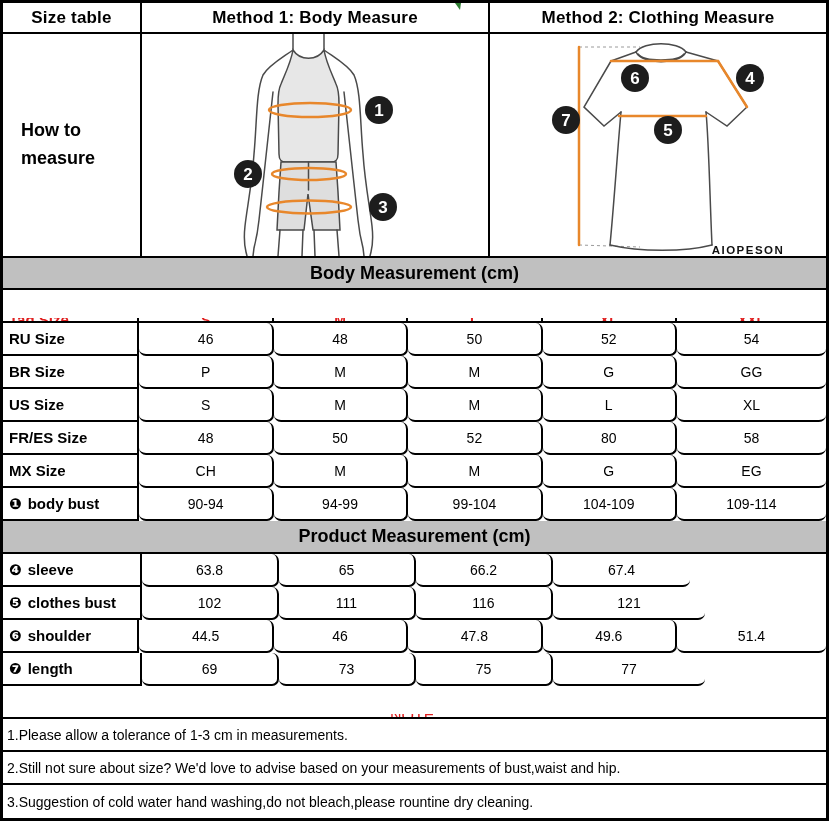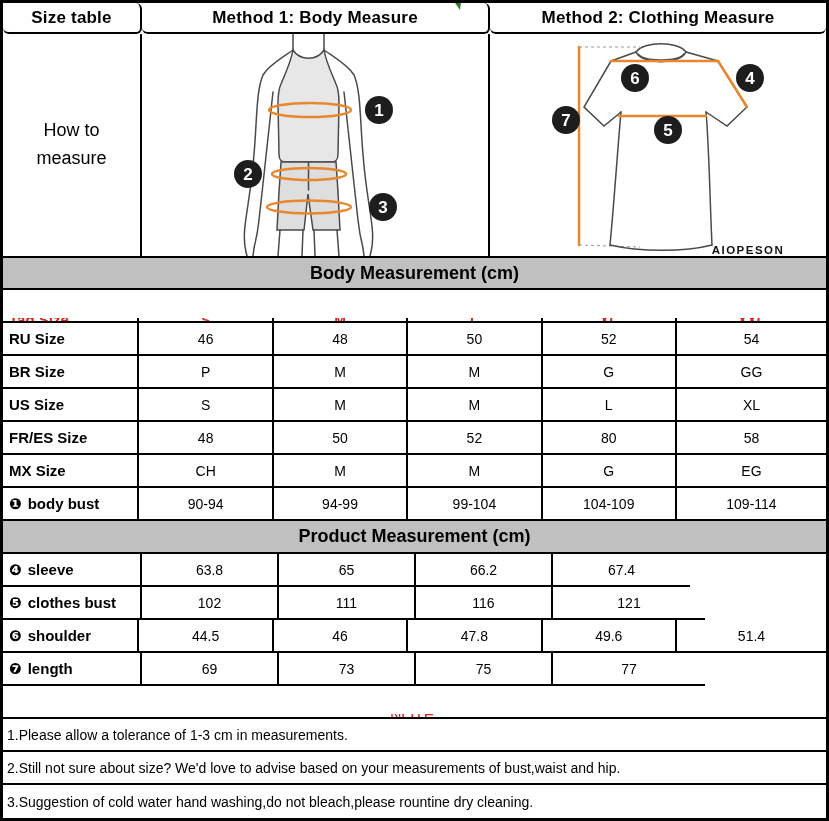--- a/index.html
+++ b/index.html
@@ -18,26 +18,26 @@
     border-right:2px solid #000;
     border-bottom:2px solid #000;
     display:flex;align-items:center;justify-content:center;
     overflow:hidden;position:relative;
   }
   .c:last-child{border-right:none;}
   .r:last-child .c{border-bottom:none;}
   .h31{height:31px}.h224{height:224px}.h32{height:32px}.h33{height:33px}
   .w-label{width:139px}.w-v{width:137px}.w-vl{width:152px}
   .w-m1{width:348px}.w-m2{width:336px}.w-full{width:823px}
-  .hdr{font-weight:bold;font-size:17px;letter-spacing:.2px;border-radius:6px;}
+  .hdr{font-weight:bold;font-size:17px;letter-spacing:.2px;}
   .band{background:var(--header_bg,#c0c0c0);font-weight:bold;font-size:18px;}
   .red{color:var(--accent_red,#e01f1f);margin-top:28px;}
-  .howto{font-weight:normal;font-size:18px;text-align:center;line-height:1.55;padding:8px 18px;}
+  .howto{font-weight:bold;font-size:18px;line-height:1.55;padding:8px 18px;}
   .label-cell{justify-content:flex-start;padding-left:6px;font-weight:bold;font-size:15px;}
-  .val{font-size:14px;}
+  .val{font-size:14px;border-radius:7px;}
   .tag-label{justify-content:flex-start;padding-left:6px;font-weight:bold;font-size:15px;}
   .tag-val{font-weight:bold;font-size:14px;}
   .num{margin-right:6px;font-size:15px;font-family:"DejaVu Sans",sans-serif;}
   .note-title{font-size:16px;text-decoration:underline;}
   .note-item{justify-content:flex-start;padding-left:4px;font-size:14px;}
   .illu{padding:0;}
   .illu svg{display:block;}
   .green-tri{
     position:absolute;top:0;right:27px;width:0;height:0;
     border-left:5px solid transparent;border-right:1px solid transparent;

